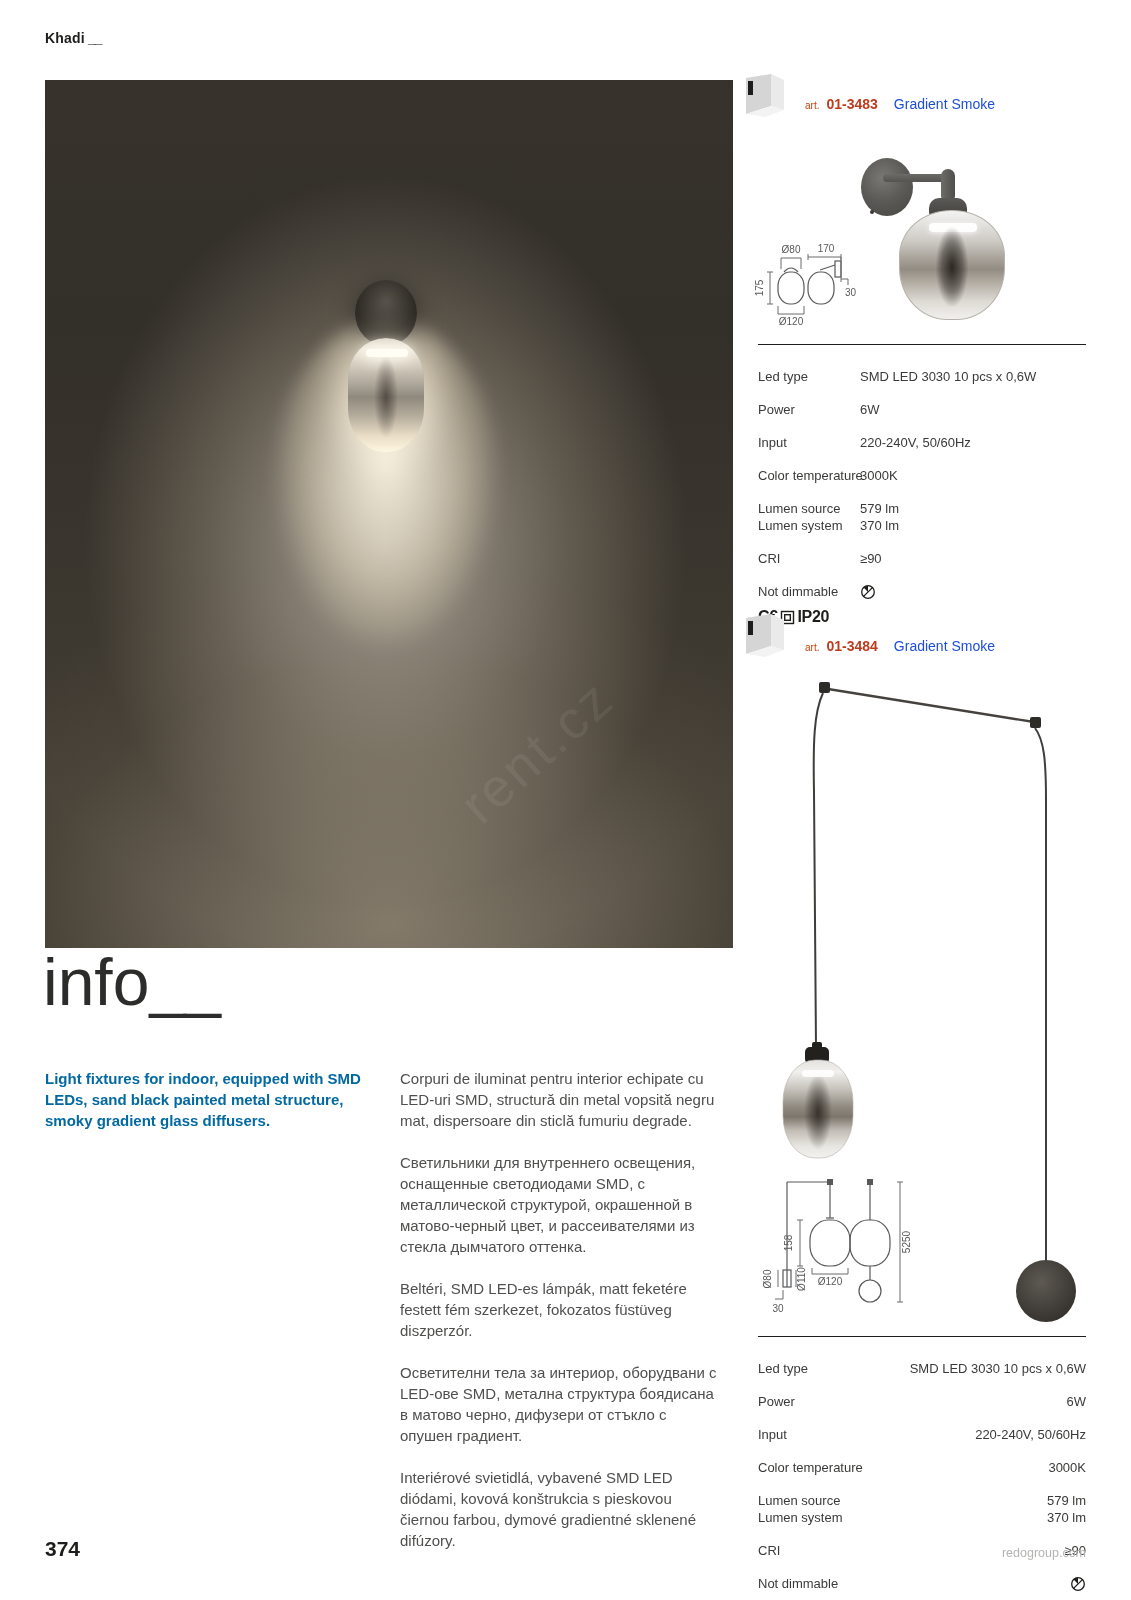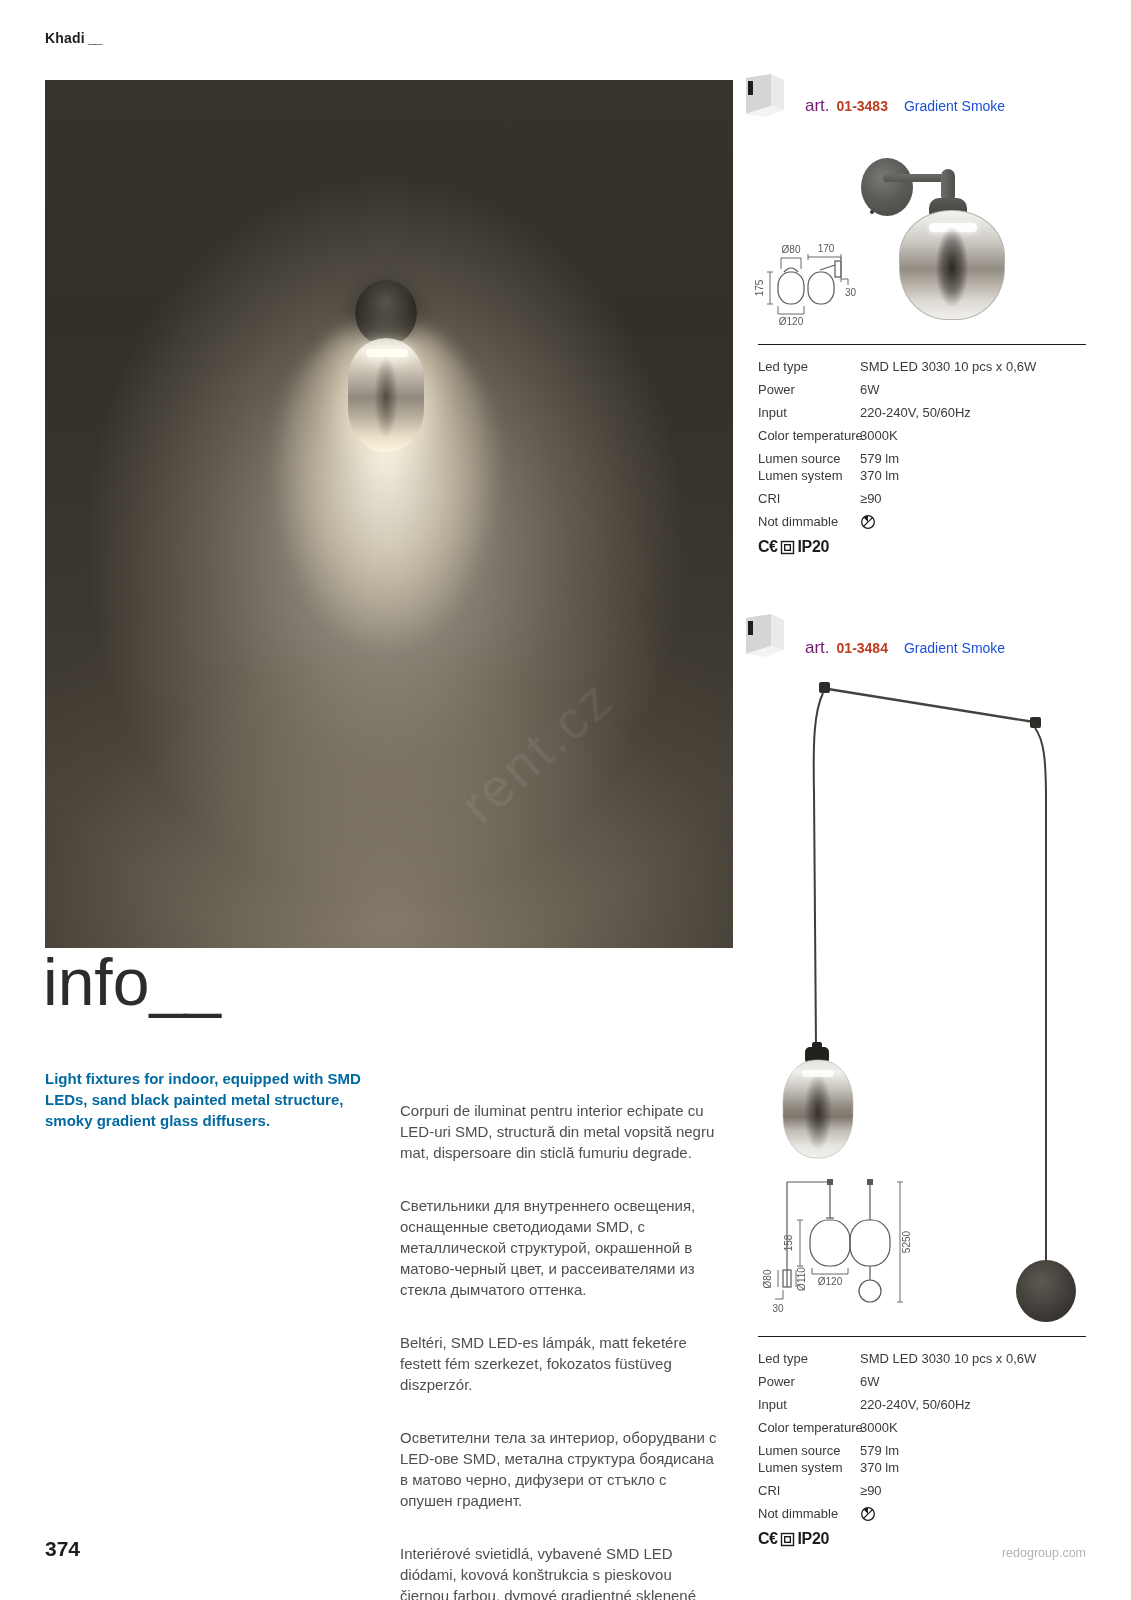--- a/index.html
+++ b/index.html
@@ -42,32 +42,32 @@
   .mp-glass::after { content:""; position:absolute; inset:0; border-radius:inherit;
     background: radial-gradient(ellipse 22% 50% at 50% 52%, rgba(32,27,22,.55) 0%, rgba(32,27,22,.22) 45%, rgba(32,27,22,0) 72%); }
   .watermark { position:absolute; left:400px; top:640px; font-size:54px; color:rgba(255,255,255,.065);
     transform:rotate(-42deg); letter-spacing:3px; white-space:nowrap; }
 
   
   .info-heading { position:absolute; left:43px; top:944px; font-size:66px; font-weight:200; color:#2c2c2b; letter-spacing:0; }
   .info-heading .suffix { letter-spacing:-2px; }
   .desc-en { position:absolute; left:45px; top:1068px; width:334px; font-size:15px; font-weight:bold; line-height:21px; color:#0369a1; }
   .desc-col { position:absolute; left:400px; top:1068px; width:320px; font-size:15px; line-height:21px; color:#4f4f4e; }
-  .desc-col p { margin-bottom:21px;margin-top:32px; }
+  .desc-col p { margin-bottom:21px; }
 
   
   .product { position:absolute; left:740px; width:350px; }
   .product-1 { top:70px; height:470px; }
-  .product-2 { top:610px; height:915px; }
+  .product-2 { top:610px; height:915px;text-align:right; }
 
   .mount-icon { position:absolute; left:2px; top:2px; width:46px; height:46px; }
   .art-line { position:absolute; left:65px; font-size:13px; white-space:nowrap; }
   .product-1 .art-line { top:26px; }
   .product-2 .art-line { top:28px; }
-  .art-label { color:#701a75; font-size:17px; margin-right:7px; }
+  .art-label { color:#c2410c; font-size:10px; margin-right:7px; }
   .art-number { color:#bf3b1d; font-weight:bold; font-size:14px; margin-right:16px; }
   .art-finish { color:#1d4ed8; font-size:14px;margin-top:16px; }
 
   
   .wl-photo { position:absolute; left:115px; top:78px; width:152px; height:175px; }
   .wl-plate { position:absolute; left:6px; top:10px; width:52px; height:58px; border-radius:50%;
     background: radial-gradient(circle at 42% 34%, #7a7874 0%, #5c5a56 48%, #474542 100%); }
   .wl-screw { position:absolute; left:15px; top:62px; width:4px; height:4px; border-radius:50%; background:#3a3937; }
   .wl-arm { position:absolute; left:28px; top:26px; width:70px; height:8px; border-radius:4px;
     background: linear-gradient(#6d6b68,#55534f); }
@@ -90,21 +90,21 @@
   .dim-svg text { font-family:"Liberation Sans", sans-serif; font-size:10px; fill:#58595b; }
   .dim-svg .ln { stroke:#6a6b6d; stroke-width:1; fill:none; }
   .dim-svg .fig { stroke:#58595b; stroke-width:1.2; fill:none; }
 
   .pendant-svg { position:absolute; left:-5px; top:50px; }
 
   
   .spec { position:absolute; left:18px; width:328px; border-top:1.5px solid #1d1d1b; padding-top:6px; }
   .product-1 .spec { top:274px; }
   .product-2 .spec { top:726px; }
-  .spec-row { position:relative; padding-left:102px; margin-top:8px; font-size:13px; line-height:15px; color:#3a3a39; }
+  .spec-row { position:relative; padding-left:102px; margin-top:18px; font-size:13px; line-height:15px; color:#3a3a39; }
   .spec-row .lbl { position:absolute; left:0; top:0; white-space:nowrap; }
   .spec-row.tight { margin-top:2px; }
   .nd-icon { display:inline-block; vertical-align:-2px; }
   .cert-row { margin-top:7px; display:flex; align-items:center; font-weight:bold; color:#1d1d1b; }
   .ce-mark { font-size:16px; letter-spacing:-.5px; margin-right:3px; }
   .ii-icon { margin-right:2px; display:inline-block; }
   .ip-label { font-size:16px; letter-spacing:-.3px; }
 
   
   .page-number { position:absolute; left:45px; top:1537px; font-size:21px; font-weight:bold; color:#1d1d1b; }

